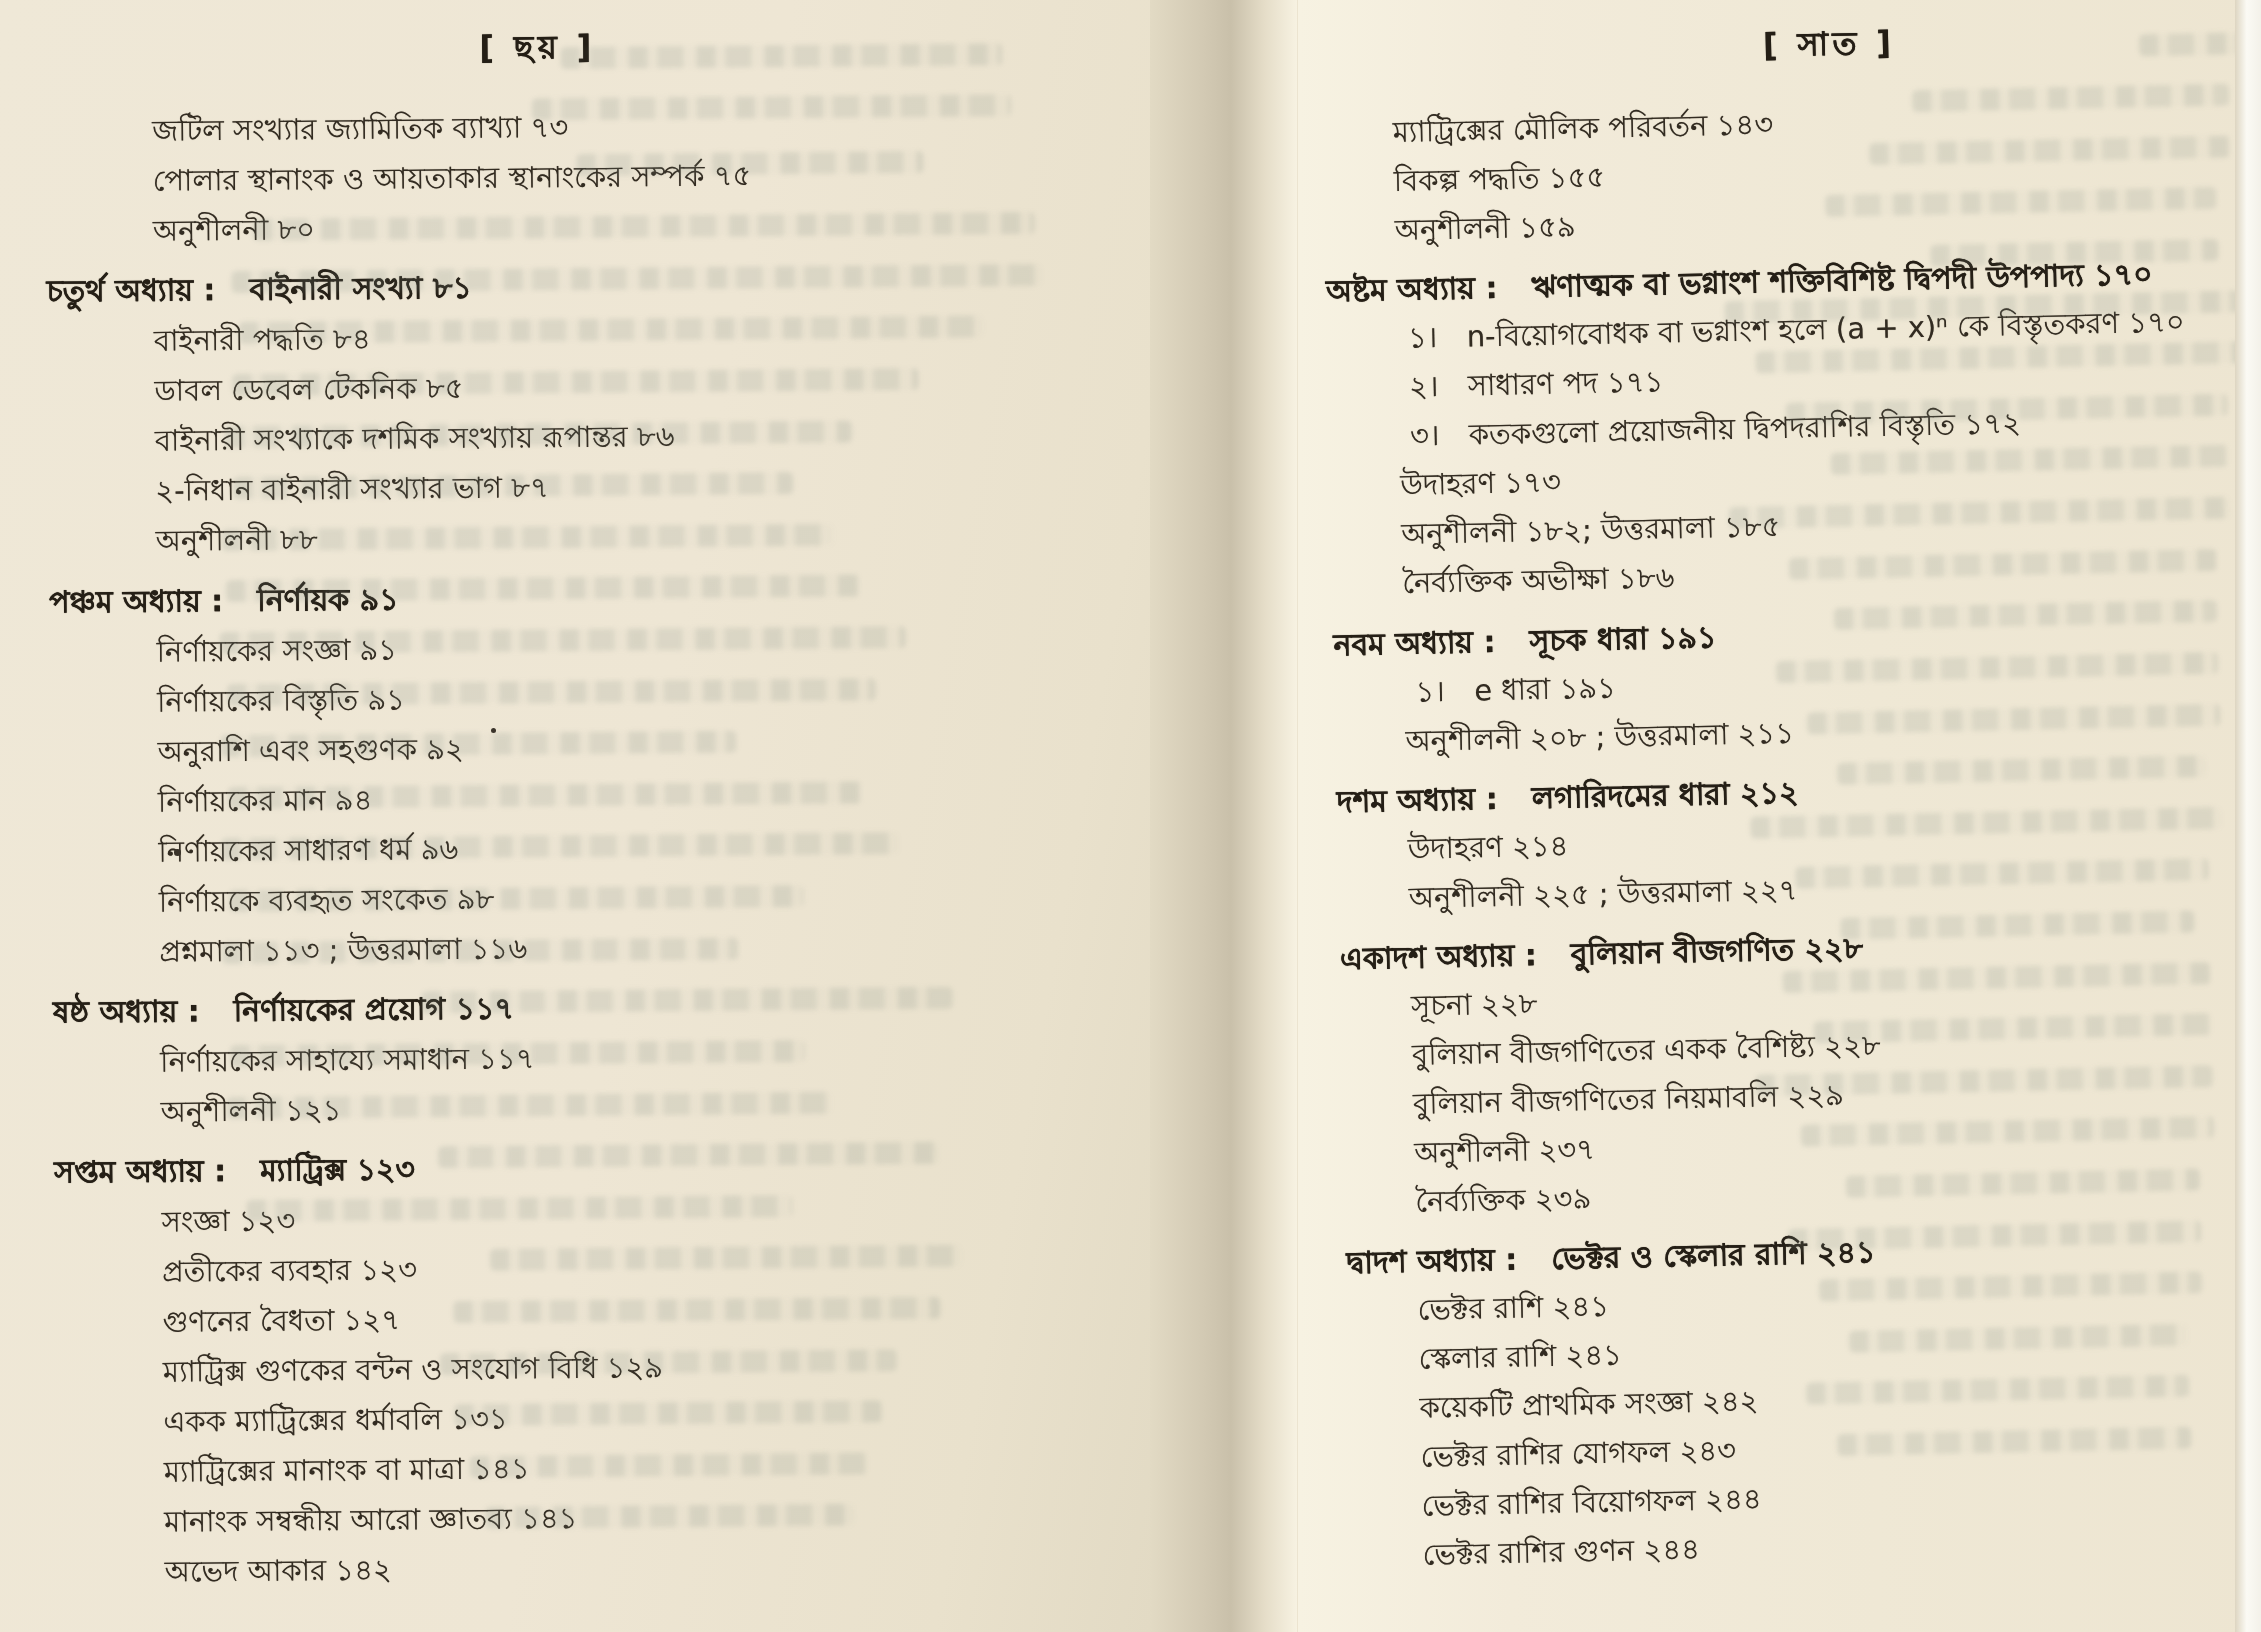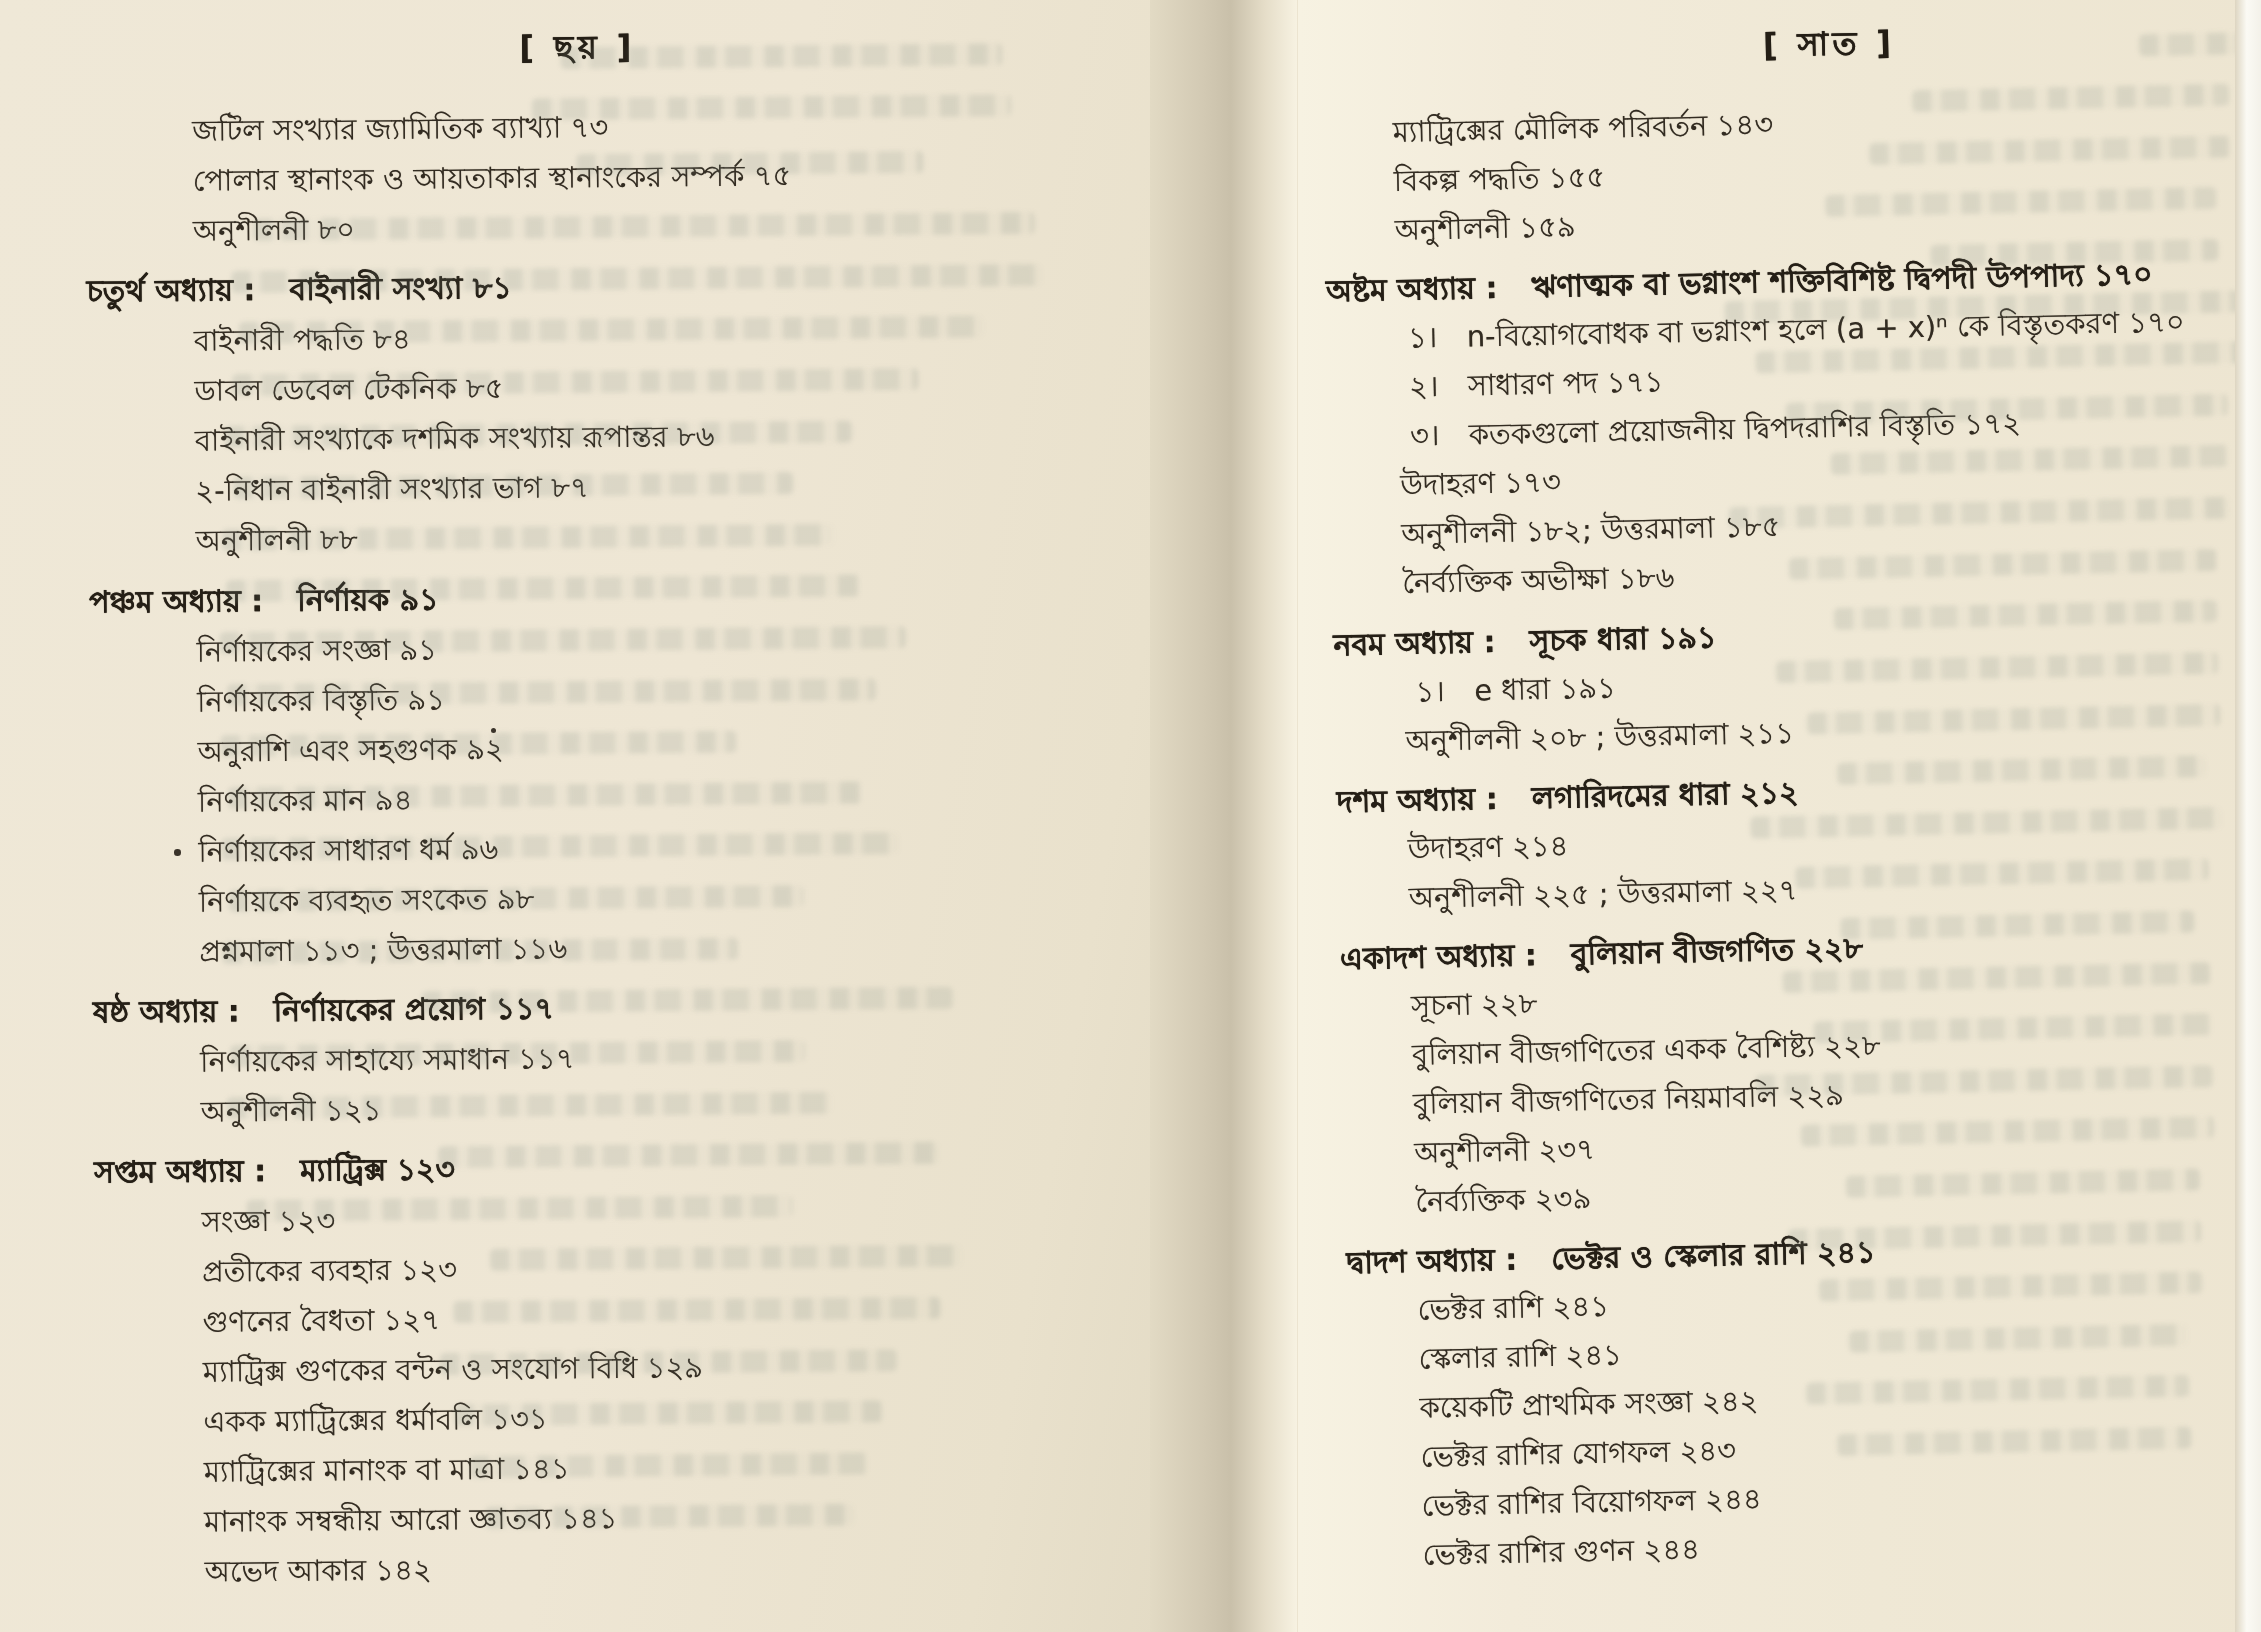--- a/index.html
+++ b/index.html
@@ -2,21 +2,21 @@
 <html style="font-size:11.8px"><head>
 <meta charset="utf-8">
 <style>
   html,body{margin:0;padding:0;background:#6b665c;}
   .scan{position:relative;width:2261px;height:1632px;overflow:hidden;
         font-family:"DejaVu Sans","Liberation Sans",sans-serif;background:#ece4d0;}
 
   
   .page{position:absolute;top:0;height:1632px;}
   .page-left{left:0;width:1150px;
-    background:linear-gradient(100deg,#efe8d7 0%,#eee6d4 55%,#e9e1cc 85%,#e2dac4 100%);padding-left:40px;}
+    background:linear-gradient(100deg,#efe8d7 0%,#eee6d4 55%,#e9e1cc 85%,#e2dac4 100%);}
   .page-right{left:1298px;width:964px;
     background:linear-gradient(90deg,#f7f2e2 0%,#f2ebda 22%,#efe8d5 60%,#ede5d1 100%);}
   .gutter{position:absolute;top:0;left:1150px;width:147px;height:1632px;
     background:linear-gradient(90deg,#e2dac4 0%,#d3cab4 35%,#c9c0aa 55%,#e5ddc8 78%,#f7f2e2 100%);}
   .edge-right{position:absolute;top:0;left:2235px;width:26px;height:1632px;
     background:linear-gradient(90deg,#ddd5c1 0%,#fbfaf4 45%,#f3f1e9 100%);}
 
   .content{position:relative;color:#322b21;}
   .content-left{padding:26.5px 22px 0 44px;transform:rotate(-0.5deg);transform-origin:top left;}
   .content-right{padding:29.5px 14.7px 0 22px;transform:rotate(-1.2deg);transform-origin:top left;}

